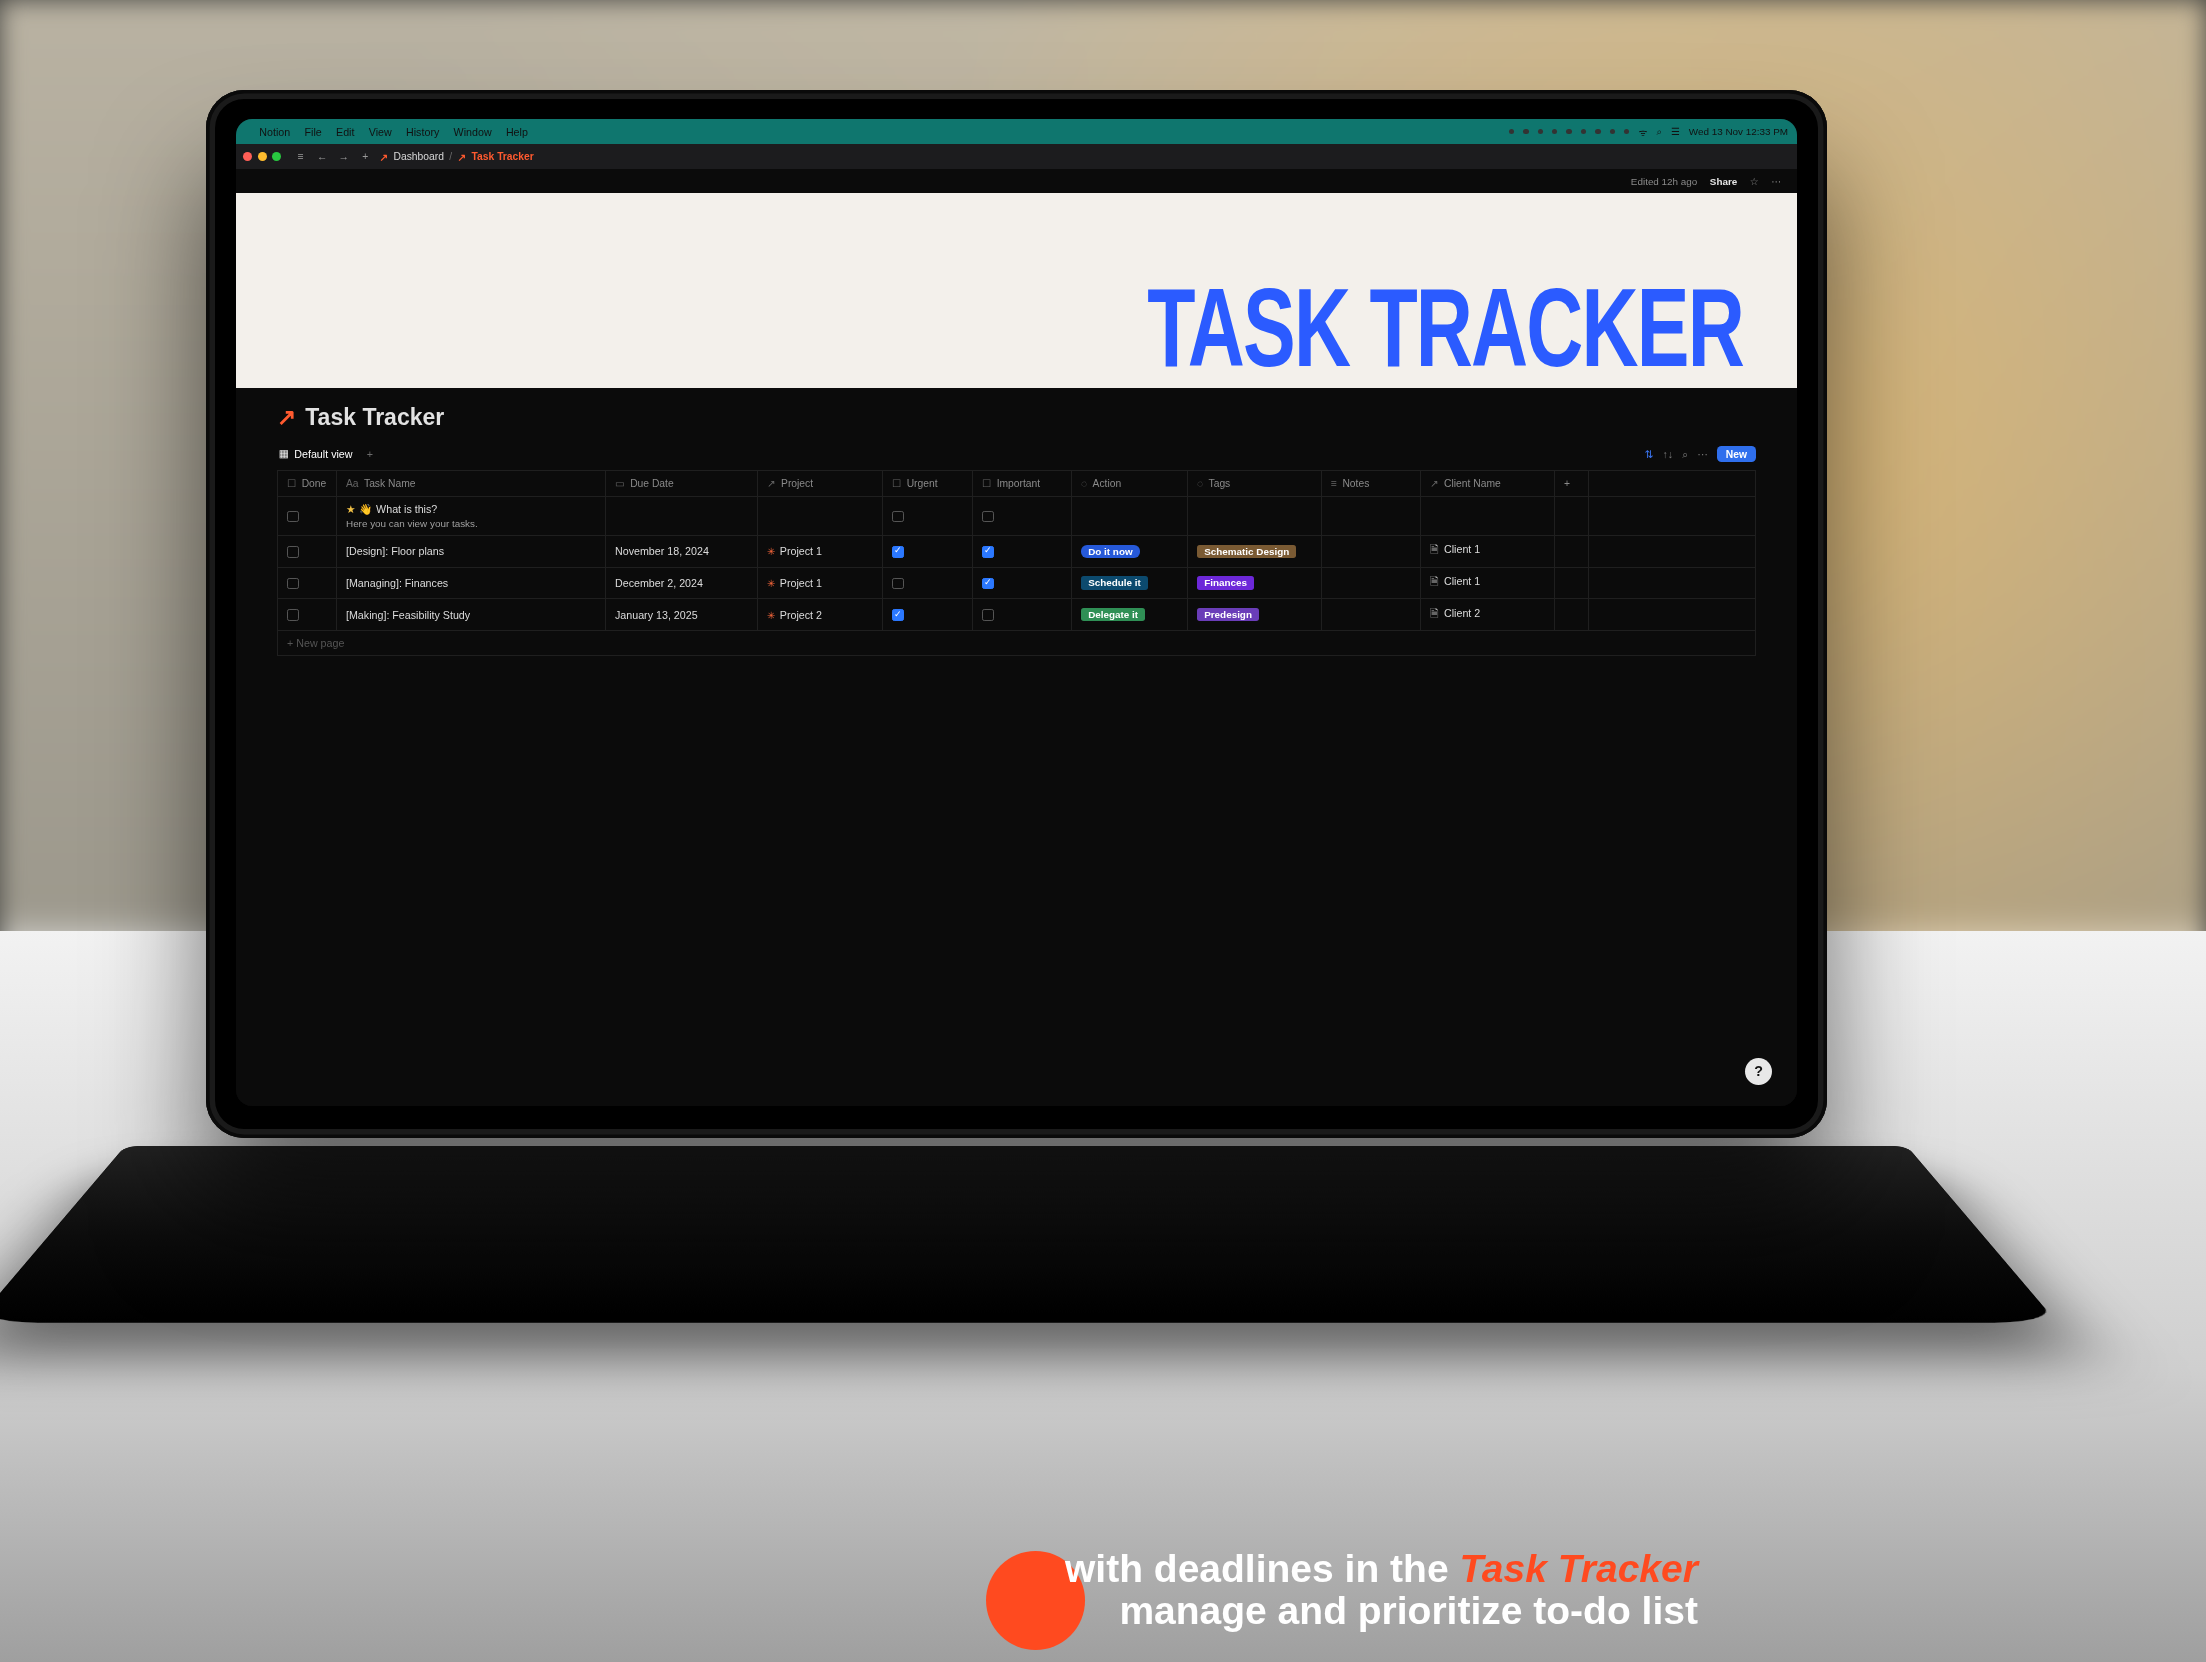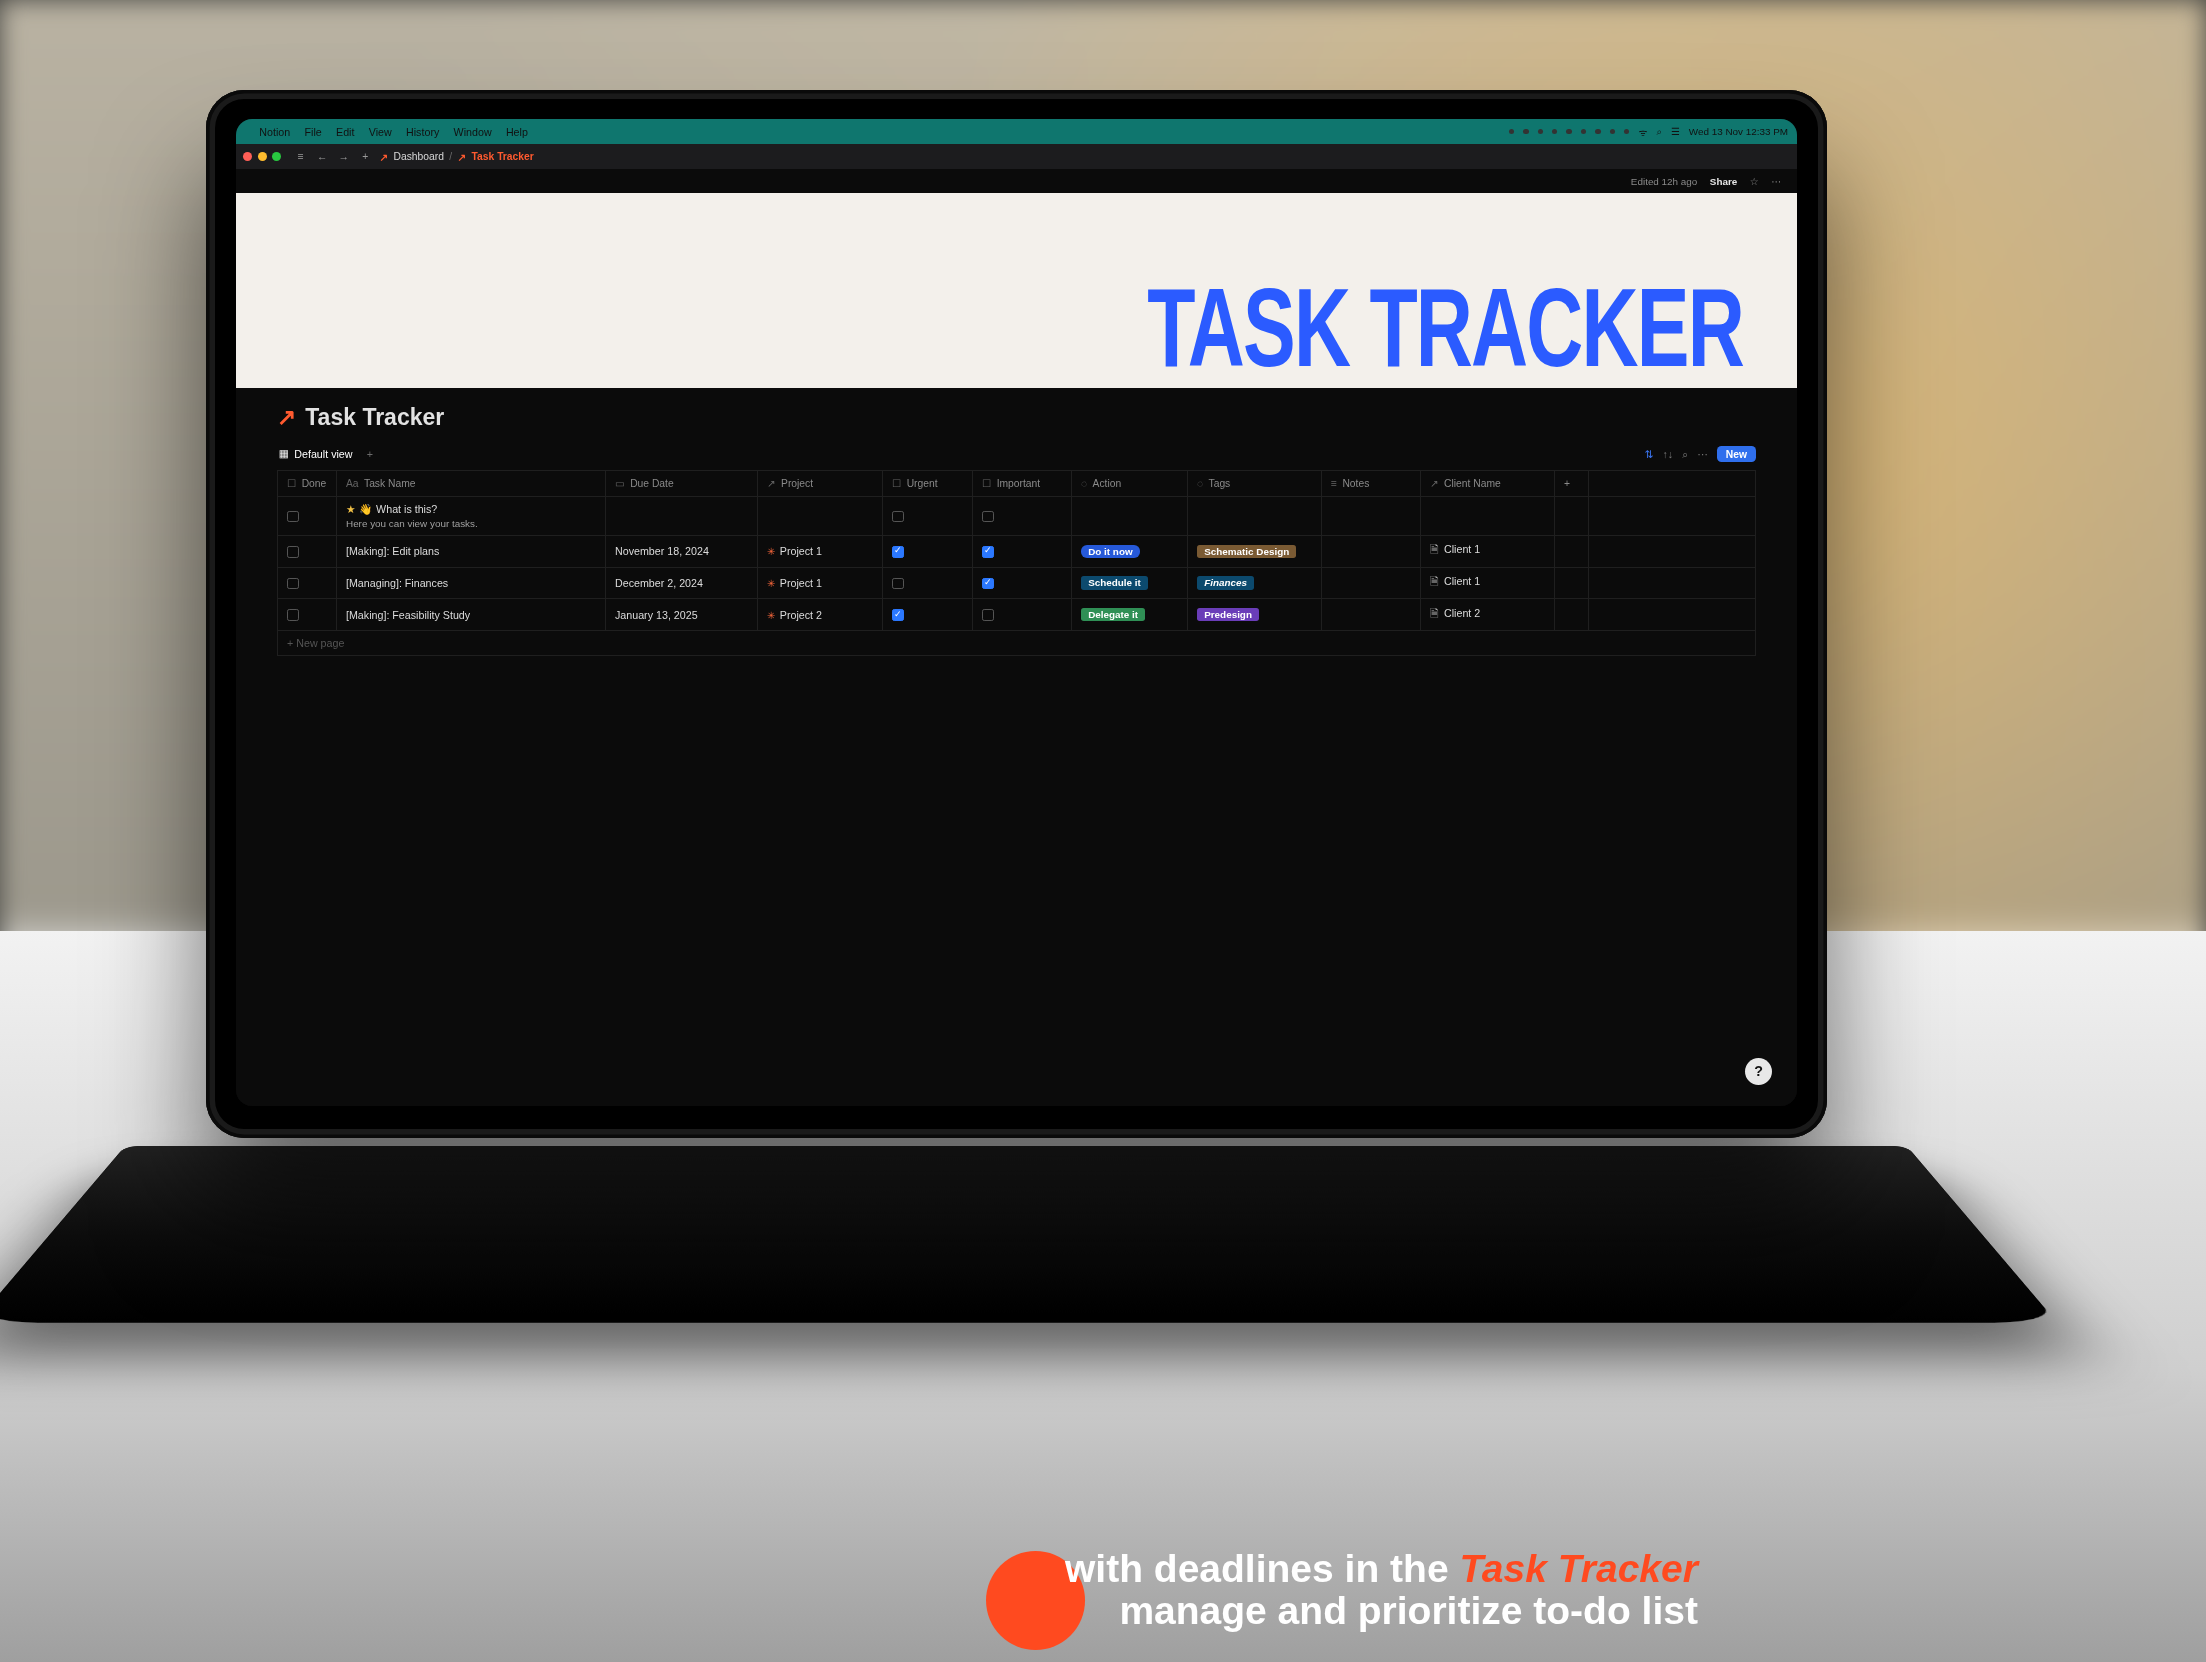--- a/index.html
+++ b/index.html
@@ -174,21 +174,21 @@
   .db .cbx.checked::after{content:"✓";color:#fff;font-size:9px;position:absolute;left:0.9px;top:-1.8px;}
   .taskname .star { color:#f3c247; margin-right:3.6px; }
   .taskname .wave { margin-right:3.6px; }
   .sub { color:#a0a0a0; font-size:9.9px; display:block; margin-top:1.8px; }
   .proj::before { content:"✳"; color:#ff6a3d; margin-right:4.5px; font-size:9.9px; }
   .pill { display:inline-block; padding:1.3px 7.2px; border-radius:2.7px; font-size:9.9px; font-weight:600; color:#fff; }
   .pill.blue   { background:#2659d9;border-radius:6px; }
   .pill.orange { background:#0c4a6e; }
   .pill.green  { background:#2f8f55; }
   .pill.brown  { background:#7a5a33; }
-  .pill.yellow { background:#0c4a6e;font-style:italic; }
+  .pill.yellow { background:#6d28d9; }
   .pill.purple { background:#6a3db8; }
   .client::before { content:"🗎"; margin-right:5.4px; opacity:.8; }
   .addcol { text-align:center; color:#6e6e6e; }
   .newrow td { color:#555; font-size:10.7px; }
   .newrow td::before { content:"+ "; }
 
   col.c-done   { width: 59px; }
   col.c-name   { width: 269px; }
   col.c-date   { width: 152px; }
   col.c-proj   { width: 125px; }
@@ -366,21 +366,21 @@
                 <td><span class="cbx"></span></td>
                 <td></td>
                 <td></td>
                 <td></td>
                 <td></td>
                 <td></td>
                 <td></td>
               </tr>
               <tr>
                 <td><span class="cbx"></span></td>
-                <td class="taskname"><span>[Making]: Edit plans</span></td>
+                <td class="taskname"><span>[Design]: Floor plans</span></td>
                 <td>November 18, 2024</td>
                 <td><span class="proj">Project 1</span></td>
                 <td><span class="cbx checked"></span></td>
                 <td><span class="cbx checked"></span></td>
                 <td><span class="pill blue">Do it now</span></td>
                 <td><span class="pill brown">Schematic Design</span></td>
                 <td></td>
                 <td><span class="client">Client 1</span></td>
                 <td></td>
                 <td></td>

